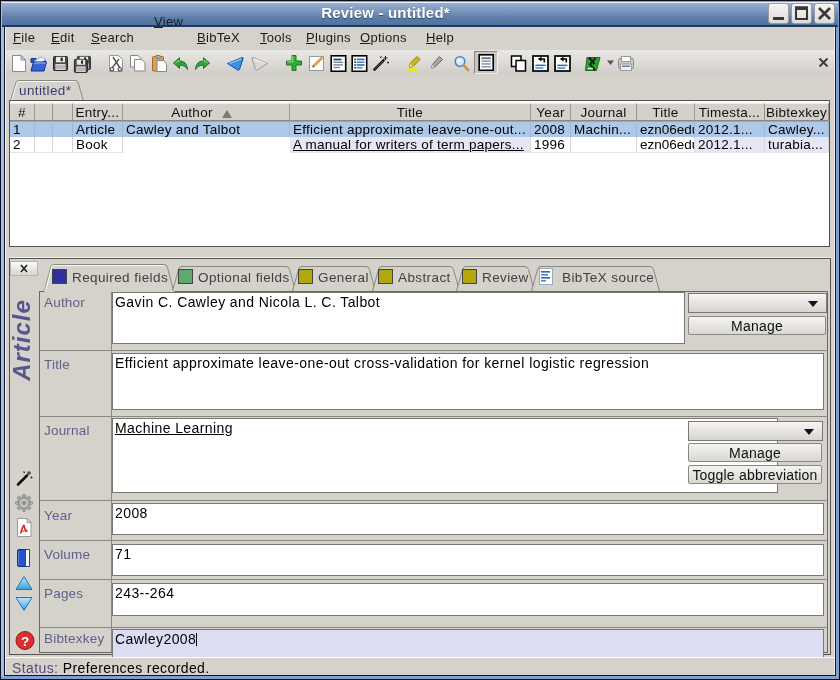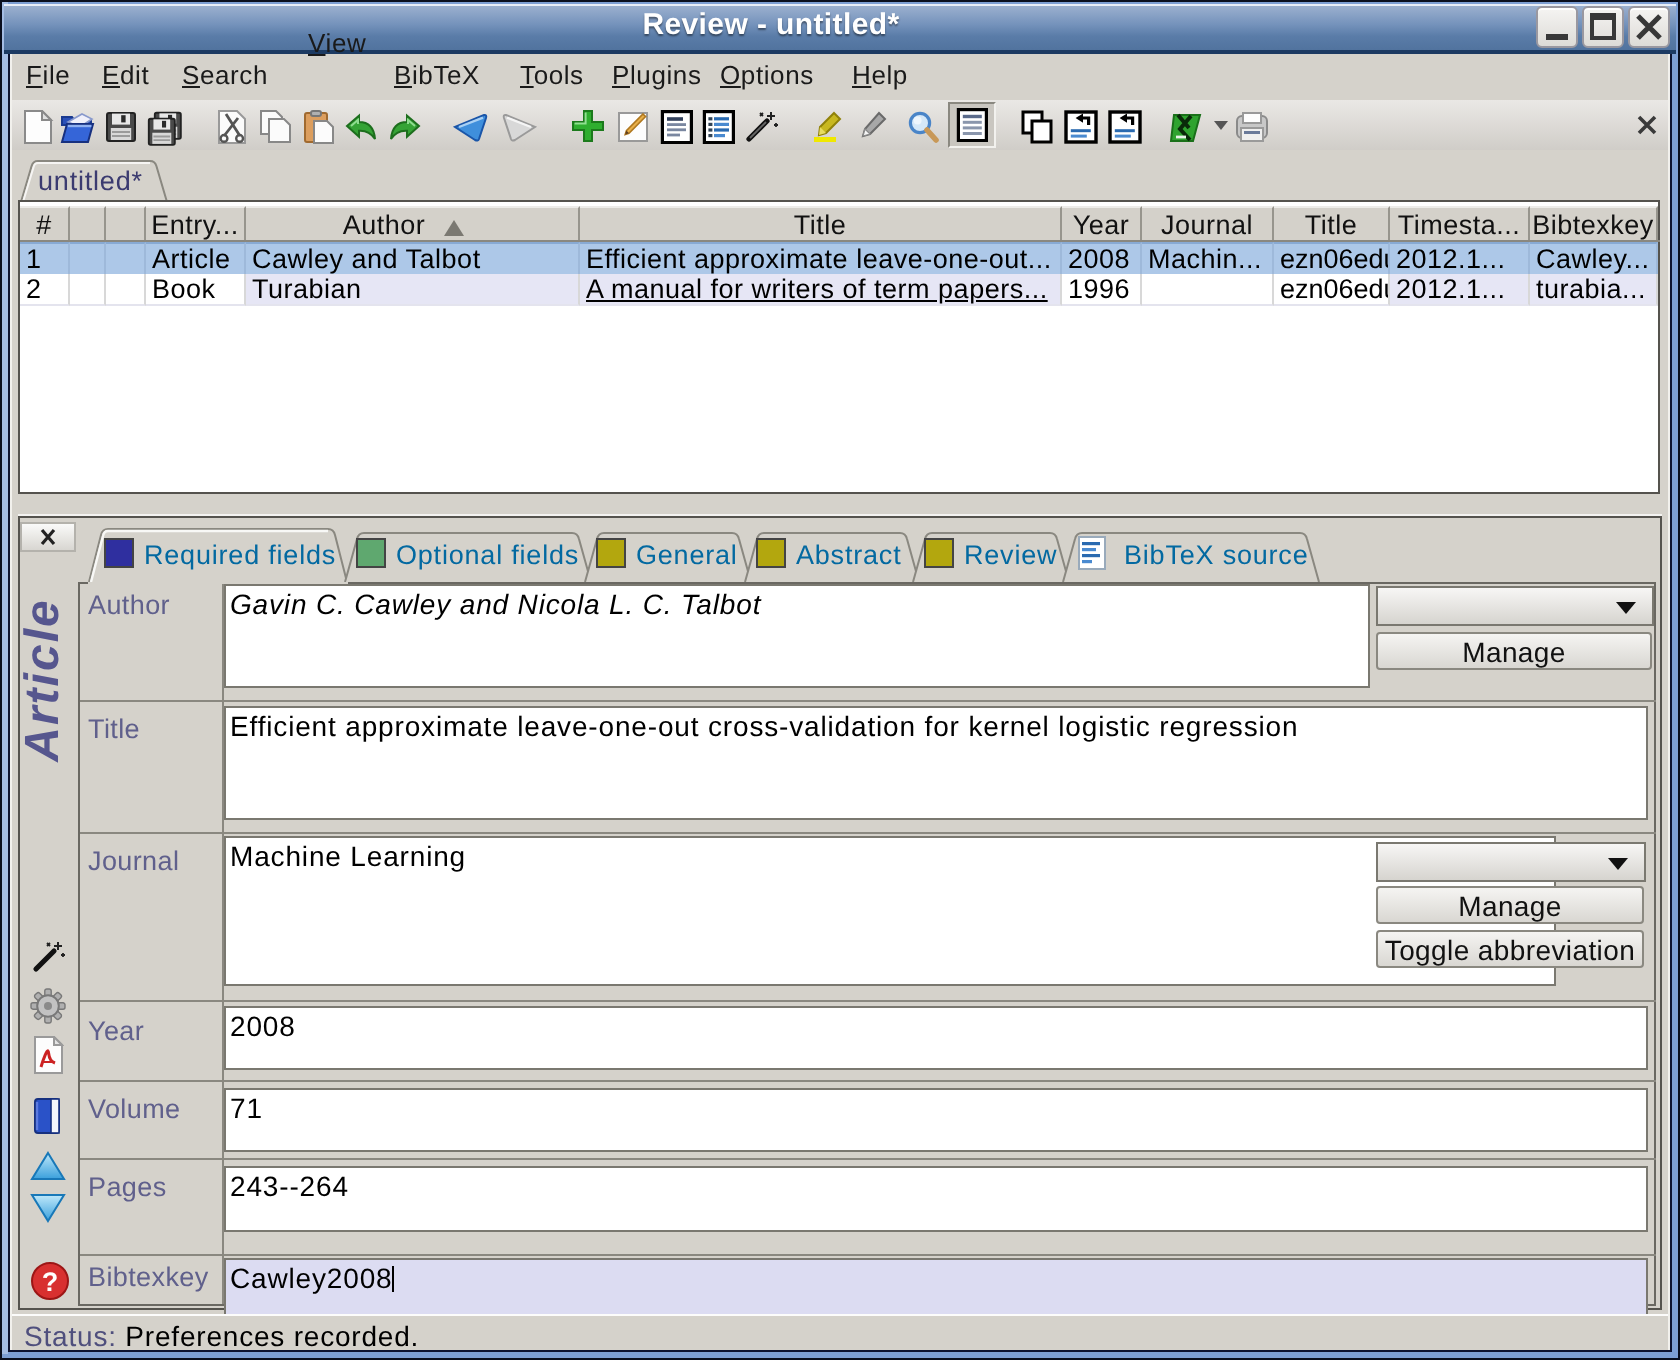--- a/index.html
+++ b/index.html
@@ -47,21 +47,21 @@
 .lav{background:#e6e6f5;}
 
 #bpanel{left:9px;top:258px;width:822px;height:397px;background:#d5d2cb;
  border:1px solid #55534e;box-sizing:border-box;}
 #closebtn{left:10px;top:261px;width:28px;height:15px;
  background:linear-gradient(#fafaf9,#d8d6d1);border:1px solid #b4b2ac;box-sizing:border-box;}
 #article-v{left:-37px;top:325px;width:120px;height:30px;
  transform:rotate(-90deg);font-size:24px;letter-spacing:1px;font-weight:bold;font-style:italic;
  color:#56568e;text-align:center;}
 
-.etab-text{top:270px;font-size:13.5px;letter-spacing:.4px;color:#0369a1;}
+.etab-text{top:270px;font-size:13.5px;letter-spacing:.4px;color:#404040;}
 .etab-icon{top:269px;width:15px;height:15px;border:1px solid #444;box-sizing:border-box;}
 
 #econtent{left:39px;top:291px;width:789px;height:362px;
  border:1px solid #6a6862;border-top:none;box-sizing:border-box;background:#d5d2cb;}
 .flabel{left:44px;font-size:13.5px;letter-spacing:.2px;color:#60608c;}
 .ffield{left:112px;background:#fff;border:1px solid #7a7870;box-sizing:border-box;
  font-size:14px;letter-spacing:.42px;color:#000;padding:1px 0 0 2px;overflow:hidden;white-space:nowrap;}
 .hline{left:40px;width:788px;height:1px;background:#8a8880;}
 .vbtn{left:688px;background:linear-gradient(#f5f4f2,#d9d7d2);
  border:1px solid #8a8880;border-radius:2px;box-sizing:border-box;
@@ -283,21 +283,20 @@
 <div class="abs r1cell" style="left:113px;width:167px;">Cawley and Talbot</div>
 <div class="abs r1cell" style="left:521px;width:40px;">2008</div>
 <div class="abs r1cell" style="left:561px;width:66px;">Machin...</div>
 <div class="abs r1cell" style="left:627px;width:58px;letter-spacing:0;">ezn06edu</div>
 <div class="abs r1cell" style="left:685px;width:70px;">2012.1...</div>
 <div class="abs r1cell" style="left:755px;width:64px;">Cawley...</div>
 <div class="abs r2cell" style="left:0px;width:25px;">2</div>
 <div class="abs r2cell" style="left:25px;width:18px;"></div>
 <div class="abs r2cell" style="left:43px;width:20px;"></div>
 <div class="abs r2cell" style="left:63px;width:50px;">Book</div>
-<div class="abs r2cell lav" style="left:113px;width:167px;">Turabian</div>
 <div class="abs r2cell lav" style="left:280px;width:241px;text-decoration:underline;">A manual for writers of term papers...</div>
 <div class="abs r2cell" style="left:521px;width:40px;">1996</div>
 <div class="abs r2cell" style="left:561px;width:66px;"></div>
 <div class="abs r2cell" style="left:627px;width:58px;letter-spacing:0;">ezn06edu</div>
 <div class="abs r2cell lav" style="left:685px;width:70px;">2012.1...</div>
 <div class="abs r2cell lav" style="left:755px;width:64px;">turabia...</div>
   </div>
 <div class="abs" id="bpanel"></div>
 <div class="abs" id="closebtn"></div>
 <div class="abs" id="article-v">Article</div>
@@ -336,25 +335,25 @@
 <rect x="3" y="6" width="7" height="1.6" fill="#4a8ad0"></rect>
 <rect x="3" y="9" width="9" height="1.6" fill="#2a6ab0"></rect>
 <rect x="3" y="12" width="5" height="1.6" fill="#4a8ad0"></rect>
   </svg>
 <div class="abs etab-text" style="left:562px;">BibTeX source</div>
 <div class="abs" id="econtent"></div>
 <div class="abs" style="left:39px;top:291px;width:5px;height:1px;background:#6a6862;"></div>
 <div class="abs" style="left:174px;top:291px;width:654px;height:1px;background:#6a6862;"></div>
 <div class="abs" style="left:9px;top:257px;width:822px;height:1px;background:#f4f3f1;"></div>
 <div class="abs flabel" style="top:295px;">Author</div>
-<div class="abs ffield" style="top:292px;height:52px;width:573px;font-style:italic;">Gavin C. Cawley and Nicola L. C. Talbot</div>
+<div class="abs ffield" style="top:292px;height:52px;width:573px;">Gavin C. Cawley and Nicola L. C. Talbot</div>
 <div class="abs flabel" style="top:357px;">Title</div>
 <div class="abs ffield" style="top:353px;height:57px;width:712px;">Efficient approximate leave-one-out cross-validation for kernel logistic regression</div>
 <div class="abs flabel" style="top:423px;">Journal</div>
-<div class="abs ffield" style="top:418px;height:75px;width:666px;">Machine Learning</div>
+<div class="abs ffield" style="top:418px;height:75px;width:666px;text-decoration:underline;">Machine Learning</div>
 <div class="abs flabel" style="top:508px;">Year</div>
 <div class="abs ffield" style="top:503px;height:32px;width:712px;">2008</div>
 <div class="abs flabel" style="top:547px;">Volume</div>
 <div class="abs ffield" style="top:544px;height:32px;width:712px;">71</div>
 <div class="abs flabel" style="top:586px;">Pages</div>
 <div class="abs ffield" style="top:583px;height:33px;width:712px;">243--264</div>
 <div class="abs flabel" style="top:631px;">Bibtexkey</div>
 <div class="abs ffield" style="top:629px;height:36px;width:712px;background:#dcdcf2;">Cawley2008<span style="display:inline-block;width:1px;height:13px;background:#000;vertical-align:-2px;"></span></div>
 <div class="abs hline" style="top:350px;"></div>
 <div class="abs hline" style="top:416px;"></div>

